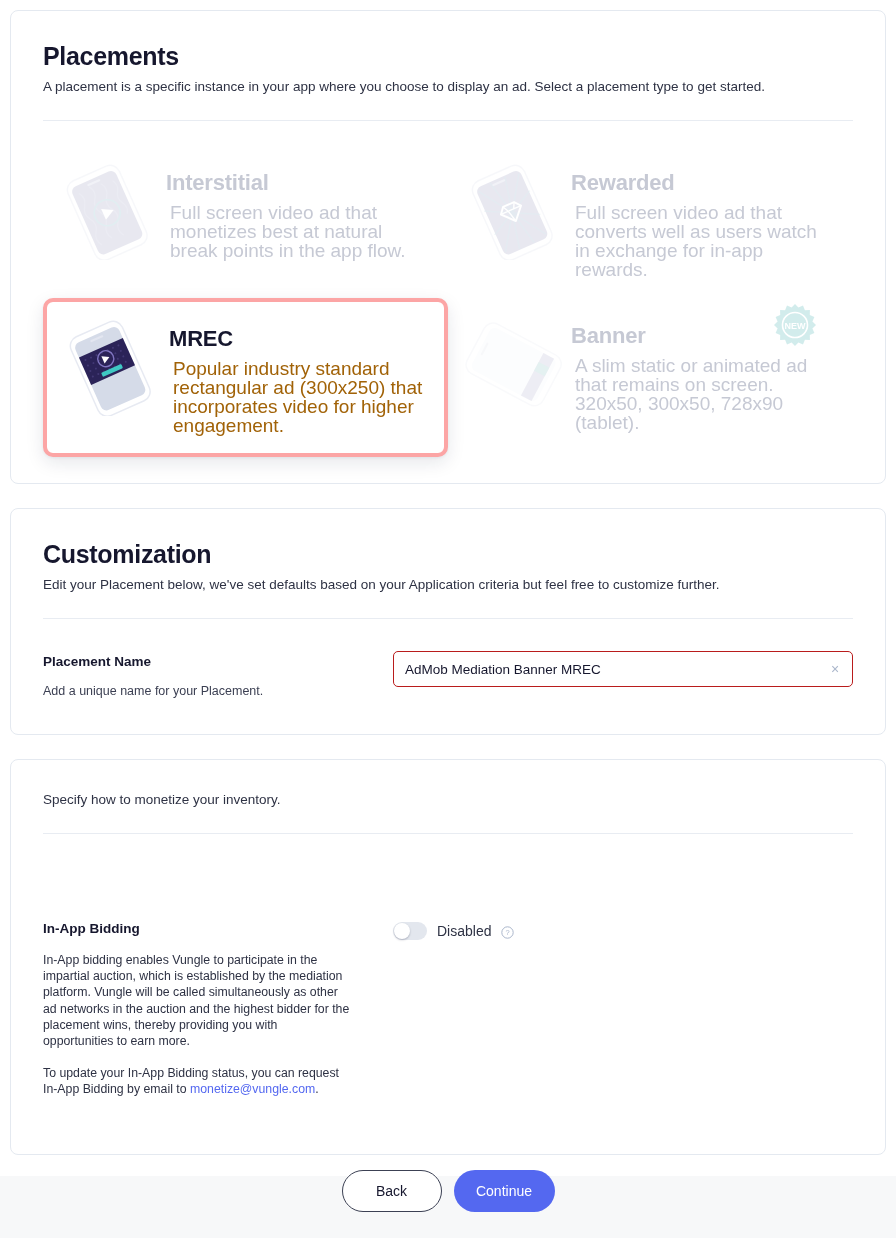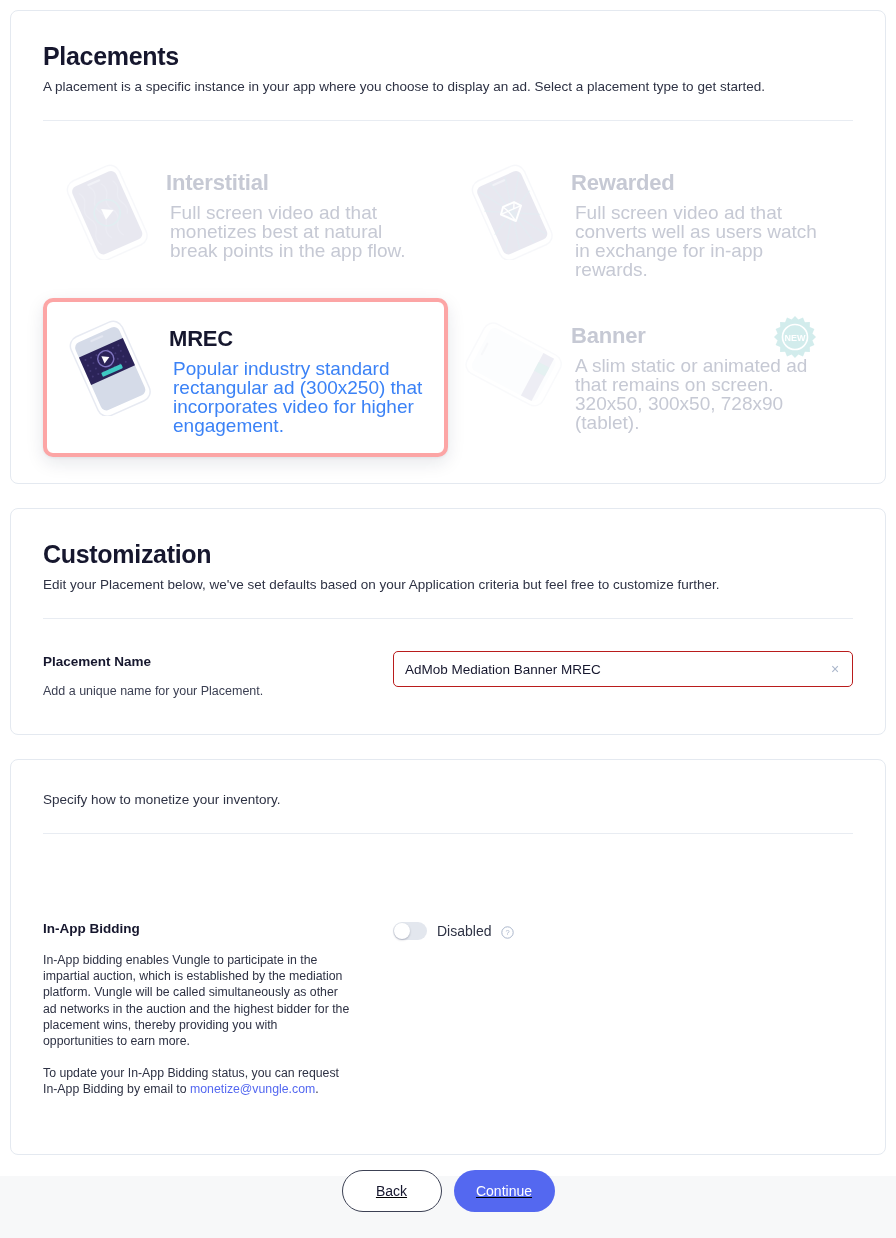--- a/index.html
+++ b/index.html
@@ -89,26 +89,26 @@
     max-width: 255px;
   }
   .ptype.faded .art { opacity: .42; }
   .ptype.selected {
     background: #ffffff;
     border: 4px solid #fca5a5;
     box-shadow: 0 6px 18px rgba(23,30,60,0.10), 0 1px 3px rgba(23,30,60,0.06);
     z-index: 3;
   }
   .ptype.selected h3 { color: #16172e; }
-  .ptype.selected p { color: #3b82f6; }
+  .ptype.selected p { color: #a16207; }
   .ptype.banner p { max-width: 245px; }
 
   .new-badge {
     position: absolute;
-    right: 34px; top: 16px;
+    right: 34px; top: 4px;
     width: 46px; height: 46px;
   }
 
   
   .field-row {
     display: flex;
     align-items: flex-start;
     padding: 32px 0 34px 0;
   }
   .field-label-col { width: 350px; flex: 0 0 350px; padding-top: 2px; }
@@ -213,21 +213,20 @@
   
   .actions {
     position: absolute;
     left: 0; right: 0;
     bottom: 0;
     height: 95px;
     display: flex;
     align-items: center;
     justify-content: center;
     gap: 12px;
-    text-decoration: underline;
   }
   .btn {
     font-family: "Liberation Sans", sans-serif;
     font-size: 14px;
     border-radius: 22px;
     height: 42px;
     cursor: pointer;
     border: none;
   }
   .btn-back {

